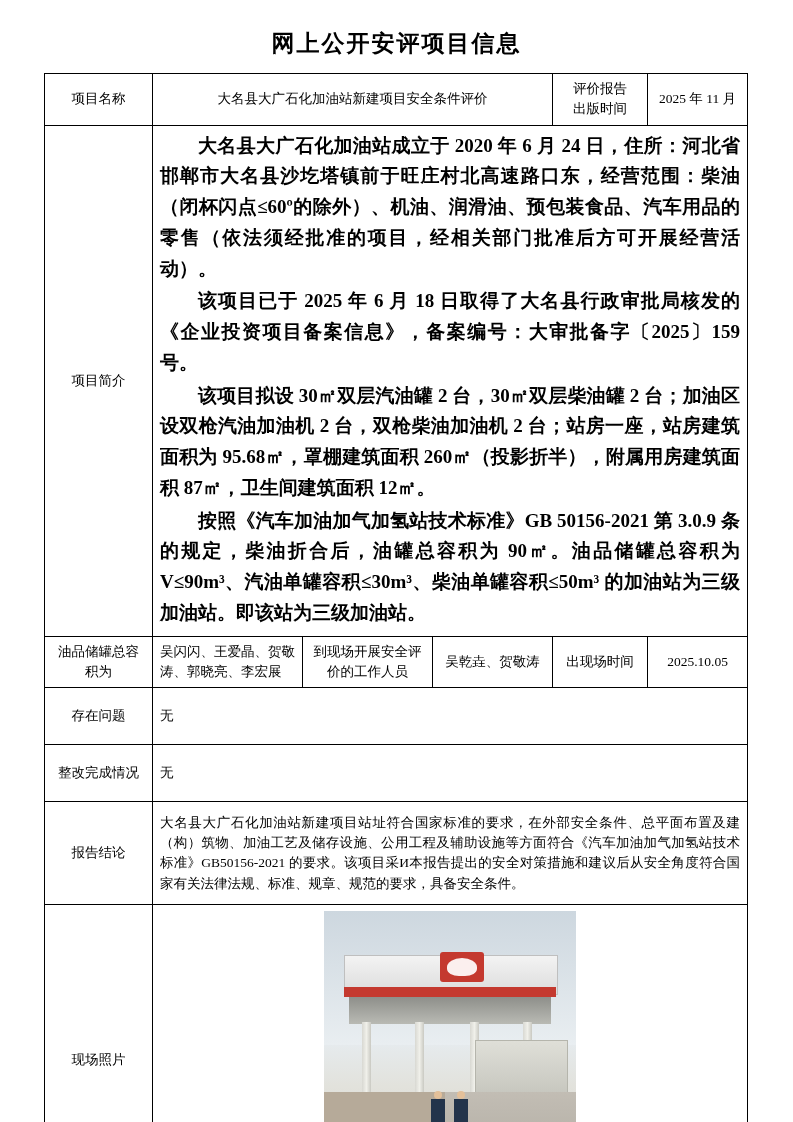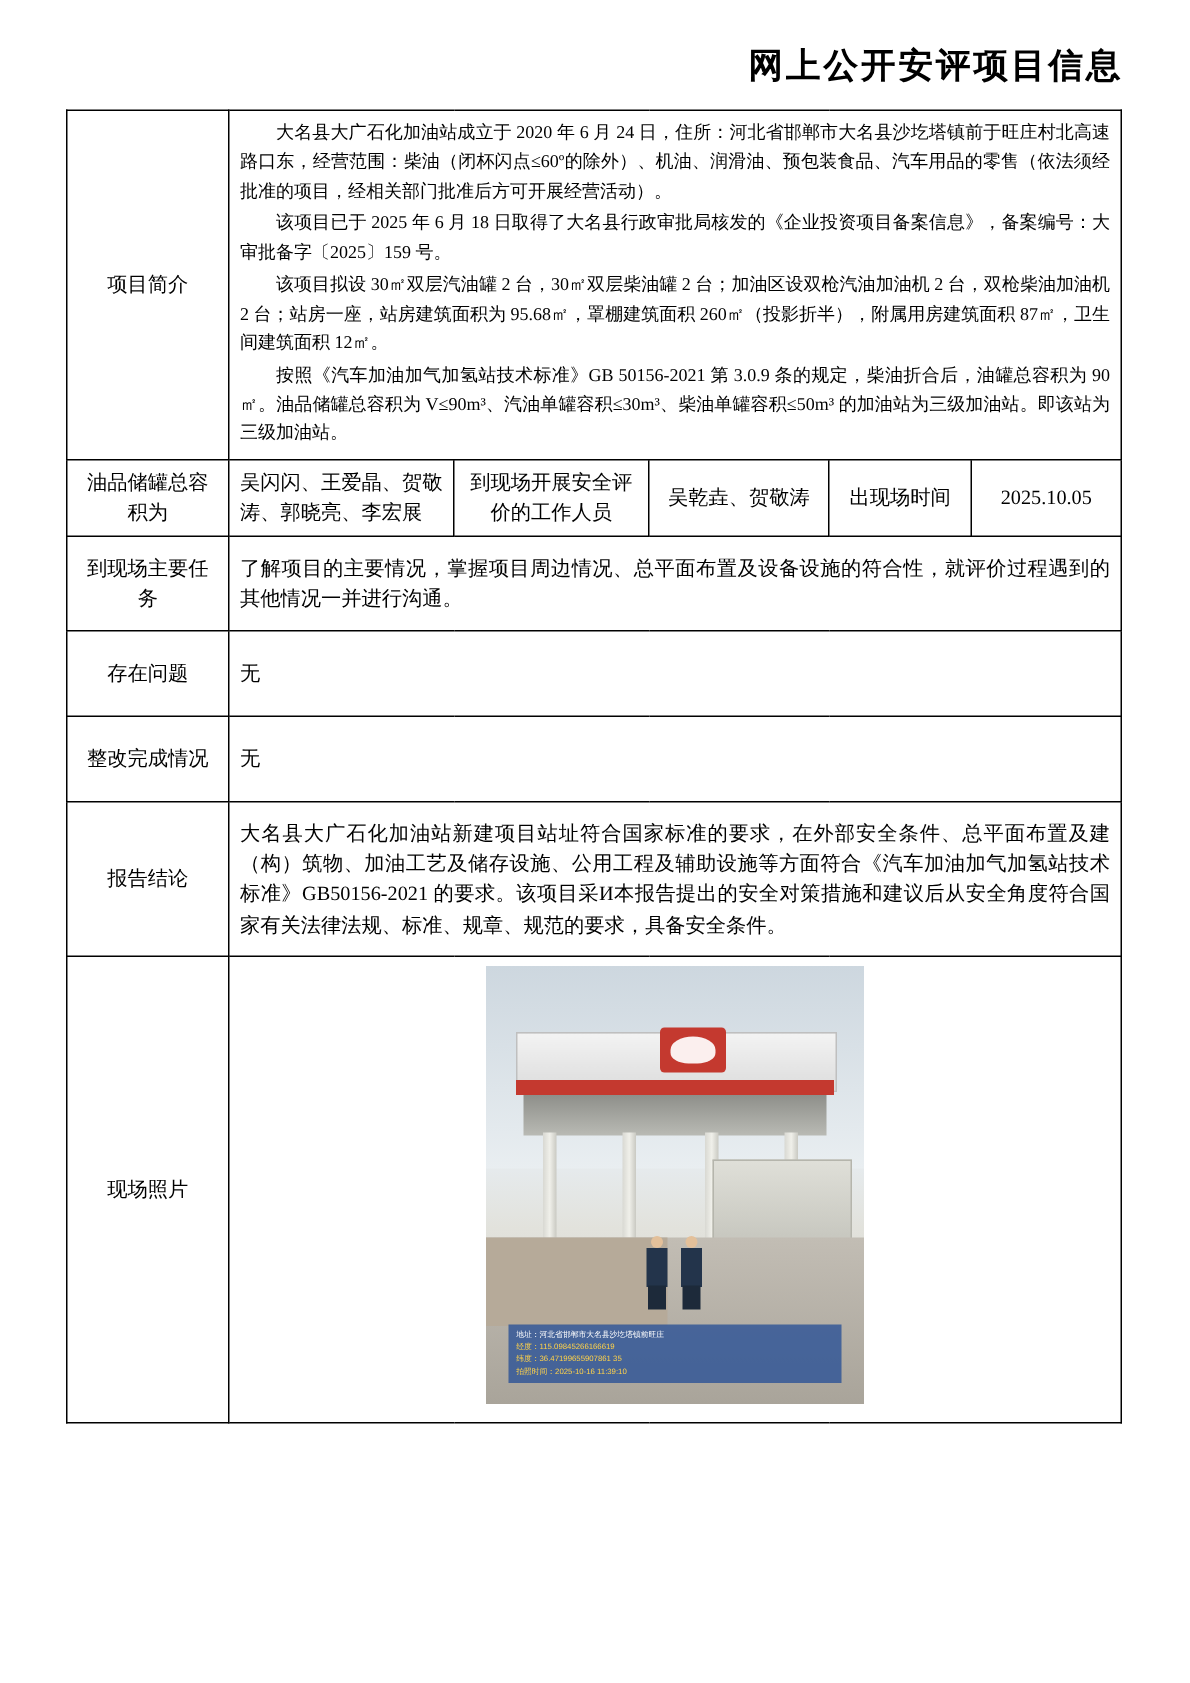--- a/index.html
+++ b/index.html
@@ -14,21 +14,21 @@
     color: #000;
   }
   .page {
     width: 793px;
     height: 1122px;
     box-sizing: border-box;
     padding: 22px 44px 0 44px;
     position: relative;
   }
   .doc-title {
-    text-align: right;
+    text-align: center;
     font-size: 23px;
     font-weight: bold;
     letter-spacing: 2px;
     margin: 6px 0 14px 0;
     font-family: Liberation Serif, serif;
   }
   table.main {
     border-collapse: collapse;
     width: 703px;
     table-layout: fixed;
@@ -49,21 +49,22 @@
     text-align: center;
   }
   .just {
     text-align: justify;
   }
   .cell-intro p {
     margin: 0 0 2px 0;
     text-indent: 2em;
     text-align: justify;
     line-height: 1.62;
-    font-size: 12px;
+    font-size: 19px;
+    font-weight: bold;
   }
   .title-cell {
     font-size: 14px;
   }
   .smallpad {
     padding-top: 3px;
     padding-bottom: 3px;
   }
   .two-line {
     line-height: 1.35;
@@ -172,20 +173,29 @@
     <colgroup>
       <col style="width:108px">
       <col style="width:150px">
       <col style="width:130px">
       <col style="width:120px">
       <col style="width:95px">
       <col style="width:100px">
     </colgroup>
 
     <tbody>
+        <tr>
+      <td class="lbl">项目名称</td>
+      <td class="ctr title-cell" colspan="3">大名县大广石化加油站新建项目安全条件评价</td>
+      <td class="ctr two-line">
+        <div>评价报告</div>
+        <div>出版时间</div>
+      </td>
+      <td class="ctr">2025 年 11 月</td>
+    </tr>
 
     <tr>
       <td class="lbl">项目简介</td>
       <td class="cell-intro" colspan="5">
         <p>大名县大广石化加油站成立于 2020 年 6 月 24 日，住所：河北省邯郸市大名县沙圪塔镇前于旺庄村北高速路口东，经营范围：柴油（闭杯闪点≤60º的除外）、机油、润滑油、预包装食品、汽车用品的零售（依法须经批准的项目，经相关部门批准后方可开展经营活动）。</p>
         <p>该项目已于 2025 年 6 月 18 日取得了大名县行政审批局核发的《企业投资项目备案信息》，备案编号：大审批备字〔2025〕159 号。</p>
         <p>该项目拟设 30㎡双层汽油罐 2 台，30㎡双层柴油罐 2 台；加油区设双枪汽油加油机 2 台，双枪柴油加油机 2 台；站房一座，站房建筑面积为 95.68㎡，罩棚建筑面积 260㎡（投影折半），附属用房建筑面积 87㎡，卫生间建筑面积 12㎡。</p>
         <p>按照《汽车加油加气加氢站技术标准》GB 50156-2021 第 3.0.9 条的规定，柴油折合后，油罐总容积为 90㎡。油品储罐总容积为 V≤90m³、汽油单罐容积≤30m³、柴油单罐容积≤50m³ 的加油站为三级加油站。即该站为三级加油站。</p>
       </td>
     </tr>
@@ -194,24 +204,20 @@
 
     <tr>
       <td class="lbl">油品储罐总容积为</td>
       <td>吴闪闪、王爱晶、贺敬涛、郭晓亮、李宏展</td>
       <td class="lbl">到现场开展安全评价的工作人员</td>
       <td class="ctr">吴乾垚、贺敬涛</td>
       <td class="ctr">出现场时间</td>
       <td class="ctr">2025.10.05</td>
     </tr>
 
-    <tr>
-      <td class="lbl">到现场主要任务</td>
-      <td class="just" colspan="5" style="height:52px">了解项目的主要情况，掌握项目周边情况、总平面布置及设备设施的符合性，就评价过程遇到的其他情况一并进行沟通。</td>
-    </tr>
 
     <tr>
       <td class="lbl">存在问题</td>
       <td colspan="5" style="height:46px">无</td>
     </tr>
 
     <tr>
       <td class="lbl">整改完成情况</td>
       <td colspan="5" style="height:46px">无</td>
     </tr>

